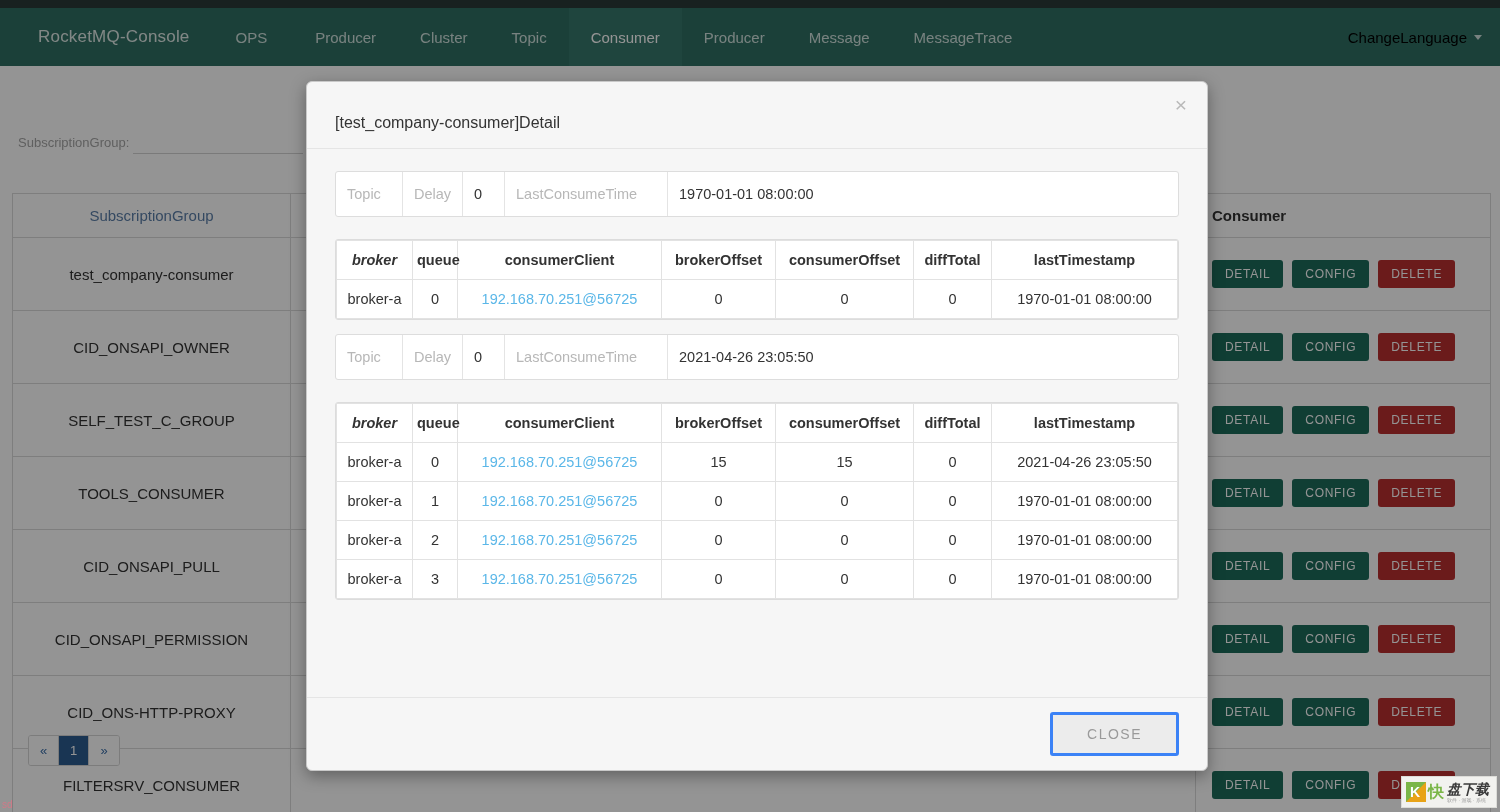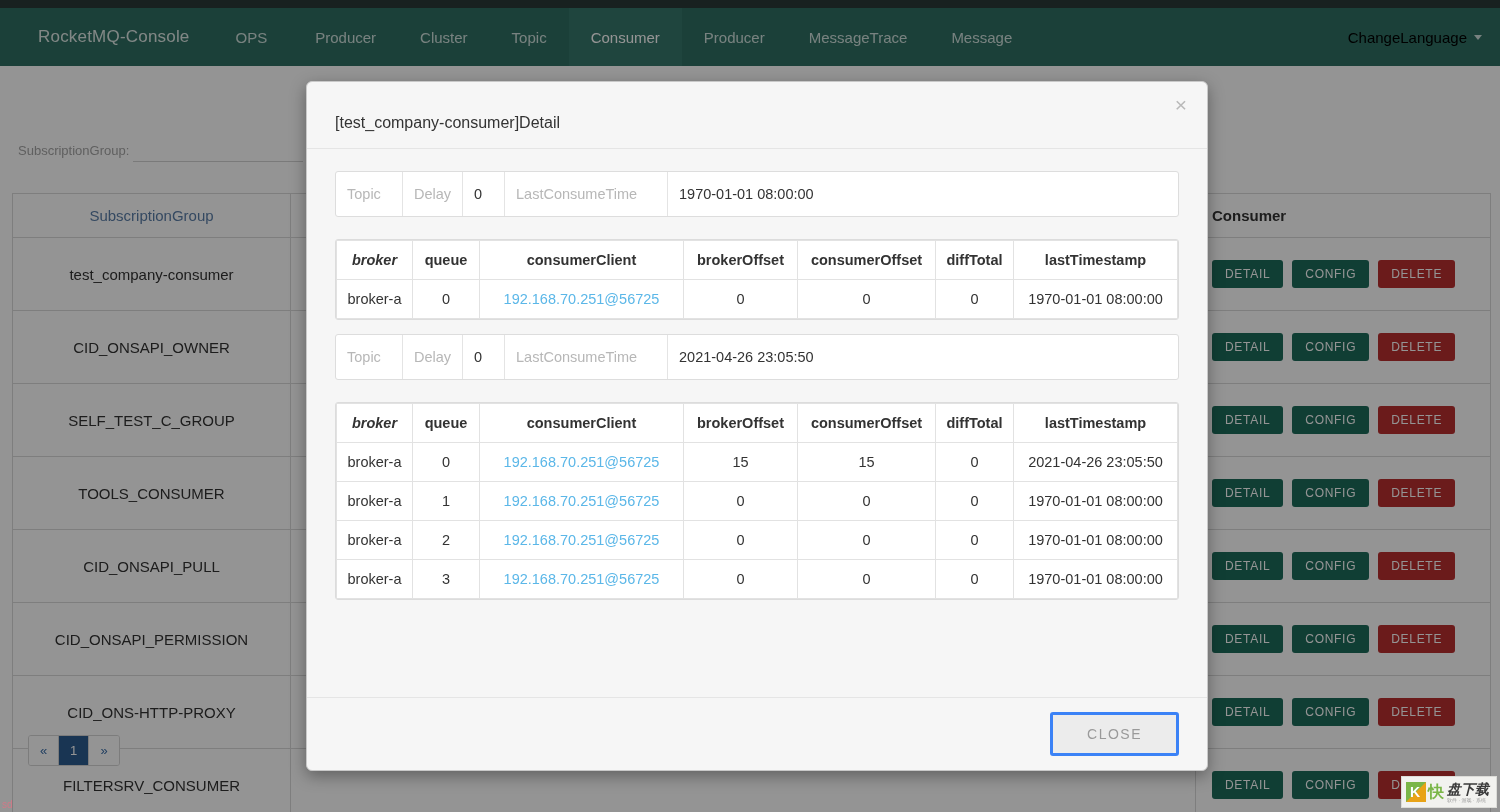--- a/index.html
+++ b/index.html
@@ -69,21 +69,21 @@
   
   .page-body {
     position: absolute;
     top: 66px; left: 0;
     width: 1500px; height: 746px;
     background: #ffffff;
   }
 
   .filter-bar {
     position: absolute;
-    top: 68px; left: 18px;
+    top: 60px; left: 18px;
     display: flex; align-items: center;
   }
   .filter-label {
     color: #a5a5a5;
     font-size: 13px;
     margin-right: 4px;
   }
   .filter-input {
     width: 170px;
     border: none;
@@ -288,21 +288,21 @@
   table.detail th, table.detail td {
     border: 1px solid #e2e2e2;
     text-align: center;
     font-size: 14.5px;
     padding: 11px 4px;
     color: #333;
   }
   table.detail th { font-weight: bold; }
   table.detail td.link { color: #5bb7e8; cursor: pointer; }
   .col-broker  { width: 76px; font-style: italic; }
-  .col-queue   { width: 67px; margin-left: 16px; }
+  .col-queue   { width: 45px; margin-left: 16px; }
   .col-client  { width: 204px; }
   .col-boff    { width: 114px; }
   .col-coff    { width: 138px; }
   .col-diff    { width: 78px; }
   .col-ts      { width: auto; }
 
   .section-gap { height: 14px; }
 
   
   .watermark {
@@ -366,22 +366,22 @@
 <div class="top-strip"></div>
 
 <div class="navbar">
   <div class="nav-brand">RocketMQ-Console</div>
   <div class="nav-item first-ops">OPS</div>
   <div class="nav-item">Producer</div>
   <div class="nav-item">Cluster</div>
   <div class="nav-item">Topic</div>
   <div class="nav-item active">Consumer</div>
   <div class="nav-item">Producer</div>
+  <div class="nav-item">Message</div>
   <div class="nav-item">MessageTrace</div>
-  <div class="nav-item">Message</div>
   <div class="nav-spacer"></div>
   <div class="nav-lang">
     <span>ChangeLanguage</span>
     <span class="caret"></span>
   </div>
 </div>
 
 <div class="page-body">
 
   <div class="filter-bar">

